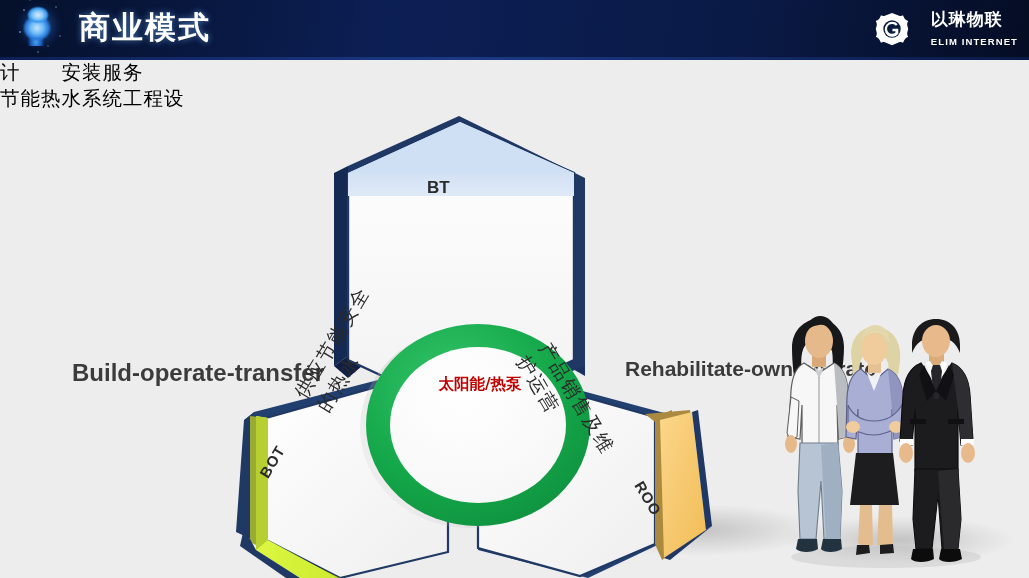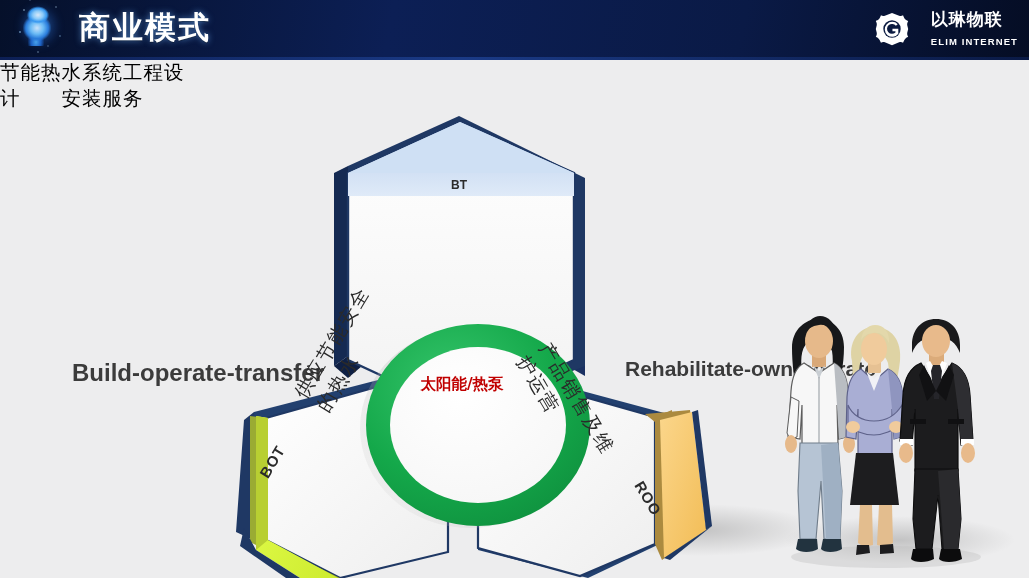--- a/index.html
+++ b/index.html
@@ -89,21 +89,21 @@
   }
   .lbl-bt{left:387px;top:105px;font-size:21px;}
   .lbl-bot{left:72px;top:299px;font-size:24px;}
   .lbl-roo{left:625px;top:297px;font-size:21px;}
 
   
   .hex-code{
     position:absolute;font-weight:bold;color:#2b2b2b;
     font-family:"Liberation Sans","DejaVu Sans",sans-serif;
   }
-  .code-bt{left:451px;top:118px;font-size:12px;}
+  .code-bt{left:427px;top:118px;font-size:17px;}
   .code-bot{left:256px;top:412px;font-size:15px;transform:rotate(-59deg);transform-origin:left top;letter-spacing:1px;}
   .code-roo{left:646px;top:418px;font-size:15px;transform:rotate(59deg);transform-origin:left top;letter-spacing:1px;}
   .txt-bt{
     left:354px;top:141px;width:218px;font-size:19.5px;line-height:1.32;
     letter-spacing:1px;
   }
   .txt-roo-wrap{
     position:absolute;left:555px;top:278px;width:180px;
     transform:rotate(59deg);transform-origin:left top;
   }
@@ -116,21 +116,21 @@
     font-family:"DejaVu Serif","Liberation Serif",serif;
     font-size:19px;line-height:1.35;letter-spacing:2px;color:#2a2a2a;
     white-space:nowrap;
   }
   .bot-wrap{
     position:absolute;left:289px;top:330px;
     transform:rotate(-59deg);transform-origin:left top;
   }
 
   .center-text{
-    position:absolute;left:352px;top:313px;width:220px;text-align:center;
+    position:absolute;left:370px;top:313px;width:220px;text-align:center;
     font-family:"DejaVu Sans","Liberation Sans",sans-serif;
     font-weight:bold;color:#c00000;font-size:15.5px;line-height:1.42;
   }
 
   
   .people{position:absolute;left:766px;top:245px;width:240px;height:265px;}
   .people svg{position:absolute;left:0;top:0;}
 </style>
 </head>
 <body>
@@ -260,22 +260,22 @@
         <g>
           <ellipse cx="470" cy="368" rx="110" ry="100" fill="url(#gRingShadow)" opacity="0.55"></ellipse>
           <ellipse cx="478" cy="365" rx="112" ry="101" fill="url(#gRing)"></ellipse>
           <ellipse cx="478" cy="365" rx="88" ry="78" fill="url(#gCenterFill)"></ellipse>
         </g>
       </svg>
 
       <div class="hex-code code-bt">BT</div>
 
       <div class="txt-bt">
+        <div>计　　安装服务</div>
         <div>节能热水系统工程设</div>
-        <div>计　　安装服务</div>
       </div>
 
       <div class="bot-wrap">
         <div class="bot-line">供应节能安全</div>
         <div class="bot-line">的热水</div>
       </div>
       <div class="hex-code code-bot">BOT</div>
 
       <div class="txt-roo-wrap">
         <div class="roo-line">产品销售及维</div>

